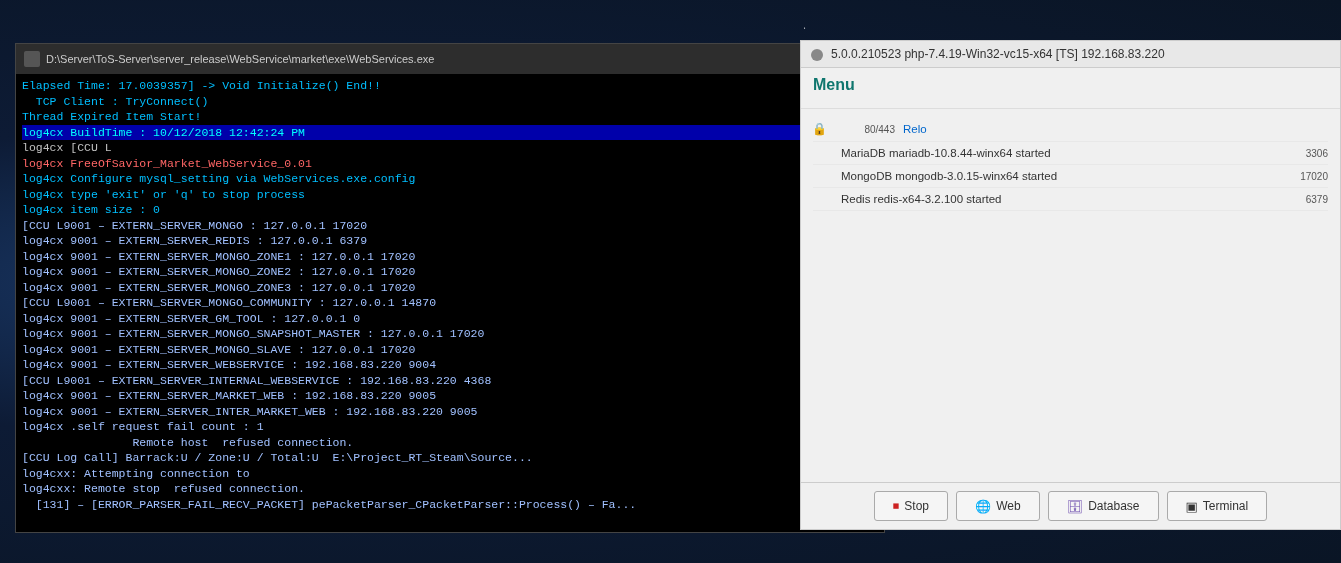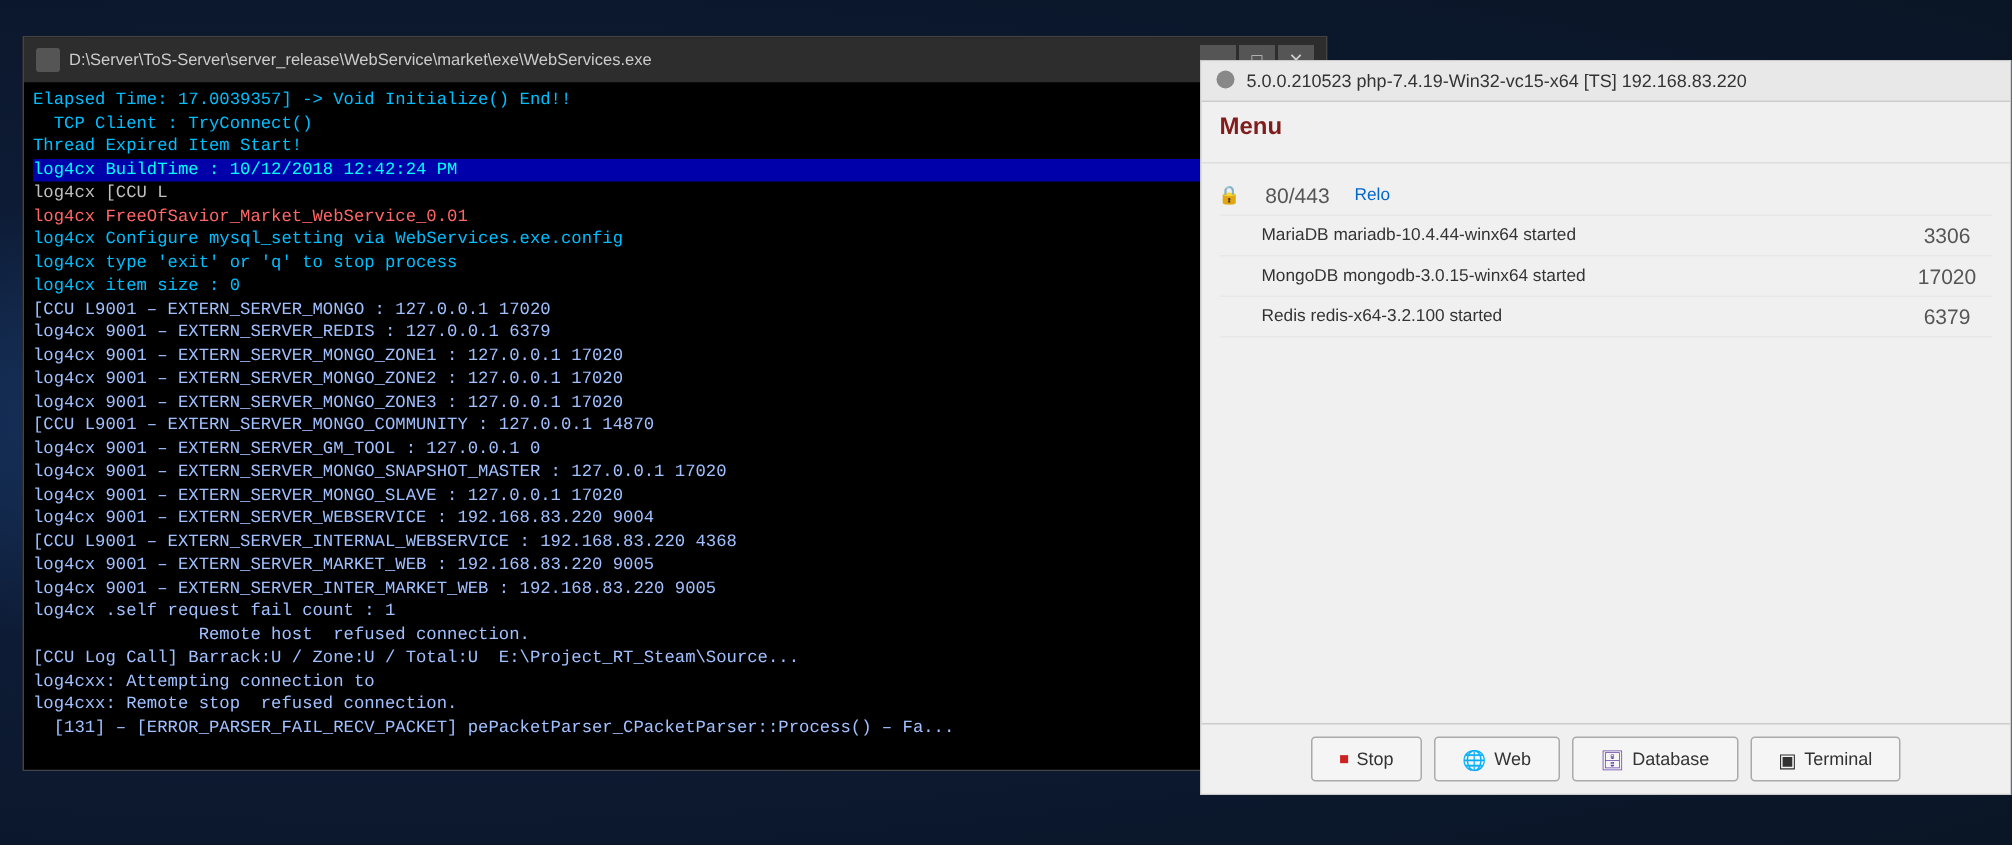--- a/index.html
+++ b/index.html
@@ -35,21 +35,21 @@
         radial-gradient(1px 1px at 90% 18%, #ddf 0%, transparent 100%),
         radial-gradient(1px 1px at 15% 35%, #fff 0%, transparent 100%),
         radial-gradient(1px 1px at 85% 40%, #fff 0%, transparent 100%),
         radial-gradient(2px 2px at 50% 30%, #8af 0%, transparent 100%),
         radial-gradient(1px 1px at 30% 50%, #fff 0%, transparent 100%);
     }
 
     
     .terminal-window {
       position: absolute;
-      top: 24px;
+      top: 43px;
       left: 15px;
       width: 870px;
       height: 490px;
       background: #000000;
       border: 1px solid #444;
       display: flex;
       flex-direction: column;
     }
 
     .terminal-titlebar {
@@ -126,21 +126,21 @@
       border: 1px solid #ccc;
       display: flex;
       flex-direction: column;
     }
 
     .right-panel-header {
       background: #e8e8e8;
       padding: 6px 10px;
       border-bottom: 1px solid #ccc;
       display: flex;
-      align-items: flex-start;
+      align-items: flex-end;
       gap: 8px;
       font-family: Arial, sans-serif;
       font-size: 12px;
       color: #333;
     }
 
     .header-status-dot {
       width: 12px;
       height: 12px;
       background: #888;
@@ -149,21 +149,21 @@
 
     .menu-section {
       padding: 8px 12px;
       border-bottom: 1px solid #ddd;
     }
 
     .menu-title {
       font-family: Arial, sans-serif;
       font-size: 16px;
       font-weight: bold;
-      color: #7f1d1d;
+      color: #0f766e;
       margin-bottom: 6px;
     }
 
     .service-list {
       flex: 1;
       padding: 8px 12px;
       overflow-y: auto;
     }
 
     .service-row {
@@ -191,23 +191,23 @@
     }
 
     .service-name {
       flex: 1;
       color: #333;
       font-size: 11.5px;
     }
 
     .service-port {
       color: #555;
-      font-size: 14px;
+      font-size: 10px;
       min-width: 60px;
-      text-align: center;
+      text-align: right;
     }
 
     .service-action {
       color: #0066cc;
       font-size: 11.5px;
       cursor: pointer;
       min-width: 30px;
     }
 
     
@@ -301,21 +301,21 @@
   </div>
   <div class="service-list">
 
   <div class="service-row">
         <span class="service-status-icon lock-icon">🔒</span>
         <span class="service-port">80/443</span>
         <span class="service-action">Relo</span>
       </div>
       <div class="service-row">
         <span style="width: 20px;"></span>
-        <span class="service-name">MariaDB mariadb-10.4.44-winx64 started</span>
+        <span class="service-name">MariaDB mariadb-10.8.44-winx64 started</span>
         <span class="service-port">3306</span>
       </div>
       <div class="service-row">
         <span style="width: 20px;"></span>
         <span class="service-name">MongoDB mongodb-3.0.15-winx64 started</span>
         <span class="service-port">17020</span>
       </div>
       <div class="service-row">
         <span style="width: 20px;"></span>
         <span class="service-name">Redis redis-x64-3.2.100 started</span>

